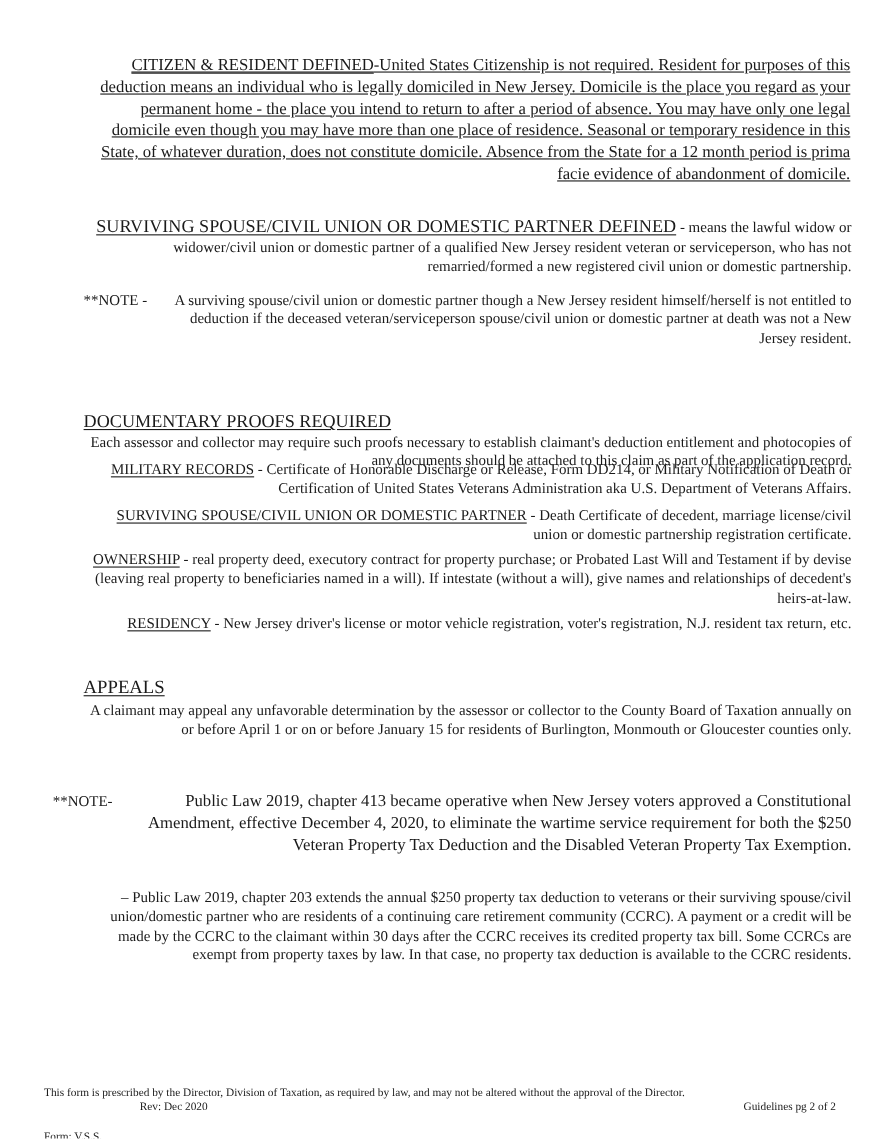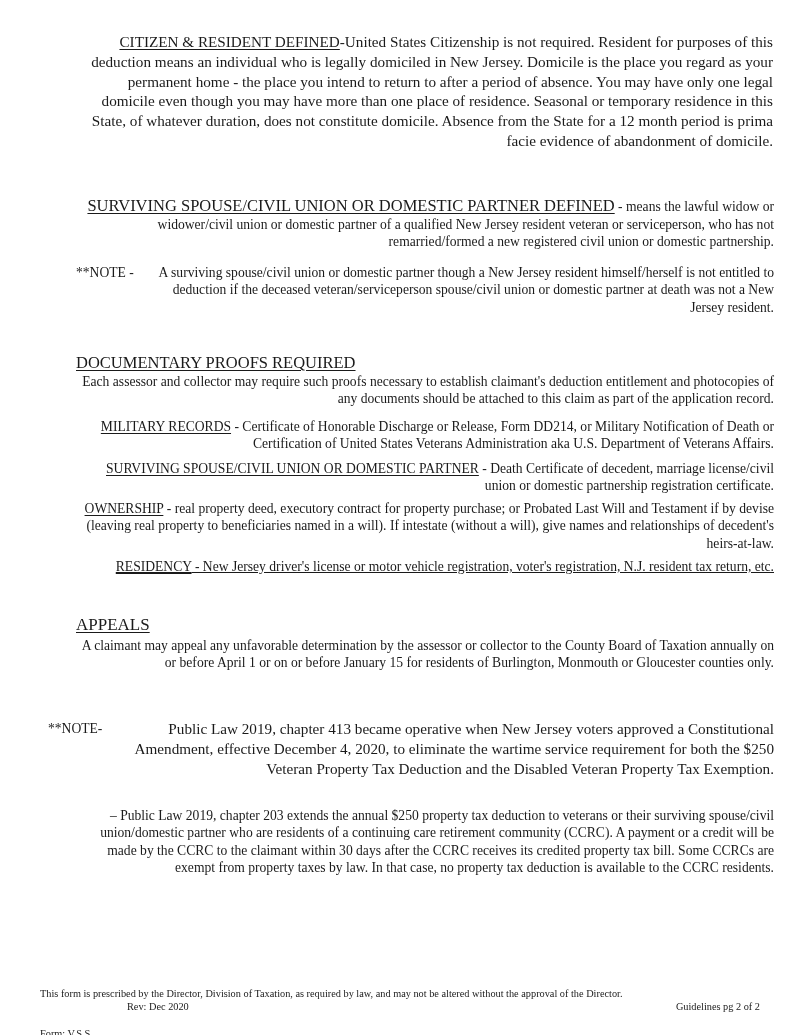--- a/index.html
+++ b/index.html
@@ -7,30 +7,30 @@
       width: 800px; height: 1035px; position: relative; overflow: hidden;
       font-family: "Liberation Serif", "DejaVu Serif", serif;
       color: #1a1a1a;
     }
     .abs { position: absolute; }
     .u { text-decoration: underline; text-underline-offset: 2px; }
     .big { font-size: 15.2px; line-height: 19.8px; text-align: justify; }
     .small { font-size: 13.6px; line-height: 17.4px; text-align: justify; }
     .p { margin: 0; text-align: right; }
 
-    #s-citizen { left: 76px; top: 32px; width: 697px; }
+    #s-citizen { left: 76px; top: 50px; width: 697px; text-decoration: underline; }
     #s-spouse { left: 76px; top: 196px; width: 698px; }
     #s-note1 { left: 76px; top: 264px; width: 698px; }
     #s-note1 .lbl { position: absolute; left: 0; top: 0; width: 72px; }
     #s-note1 .txt { margin-left: 69px; text-indent: 0; }
-    #s-docs { left: 76px; top: 353px; width: 698px; }
+    #s-docs { left: 76px; top: 373px; width: 698px; }
     #s-military { left: 76px; top: 418px; width: 698px; }
     #s-surv2 { left: 76px; top: 460px; width: 698px; }
     #s-owner { left: 76px; top: 500px; width: 698px; }
-    #s-resid { left: 76px; top: 558px; width: 698px; text-decoration: underline; }
+    #s-resid { left: 76px; top: 558px; width: 698px; }
     #s-appeals { left: 76px; top: 614px; width: 698px; }
     .heading-big { font-size: 16.5px; line-height: 20px; }
     #s-note2 { left: 48px; top: 719px; width: 726px; }
     #s-law { left: 72px; top: 807px; width: 702px; }
     #footer { left: 40px; top: 988px; width: 720px; font-size: 10.3px; line-height: 12.5px; }
     #footer .row2 { display: flex; }
     #footer .form-id { width: 87px; margin-top: 27px; }
     #footer .page { position: absolute; right: 0; top: 12.5px; }
   </style>
 </head>

